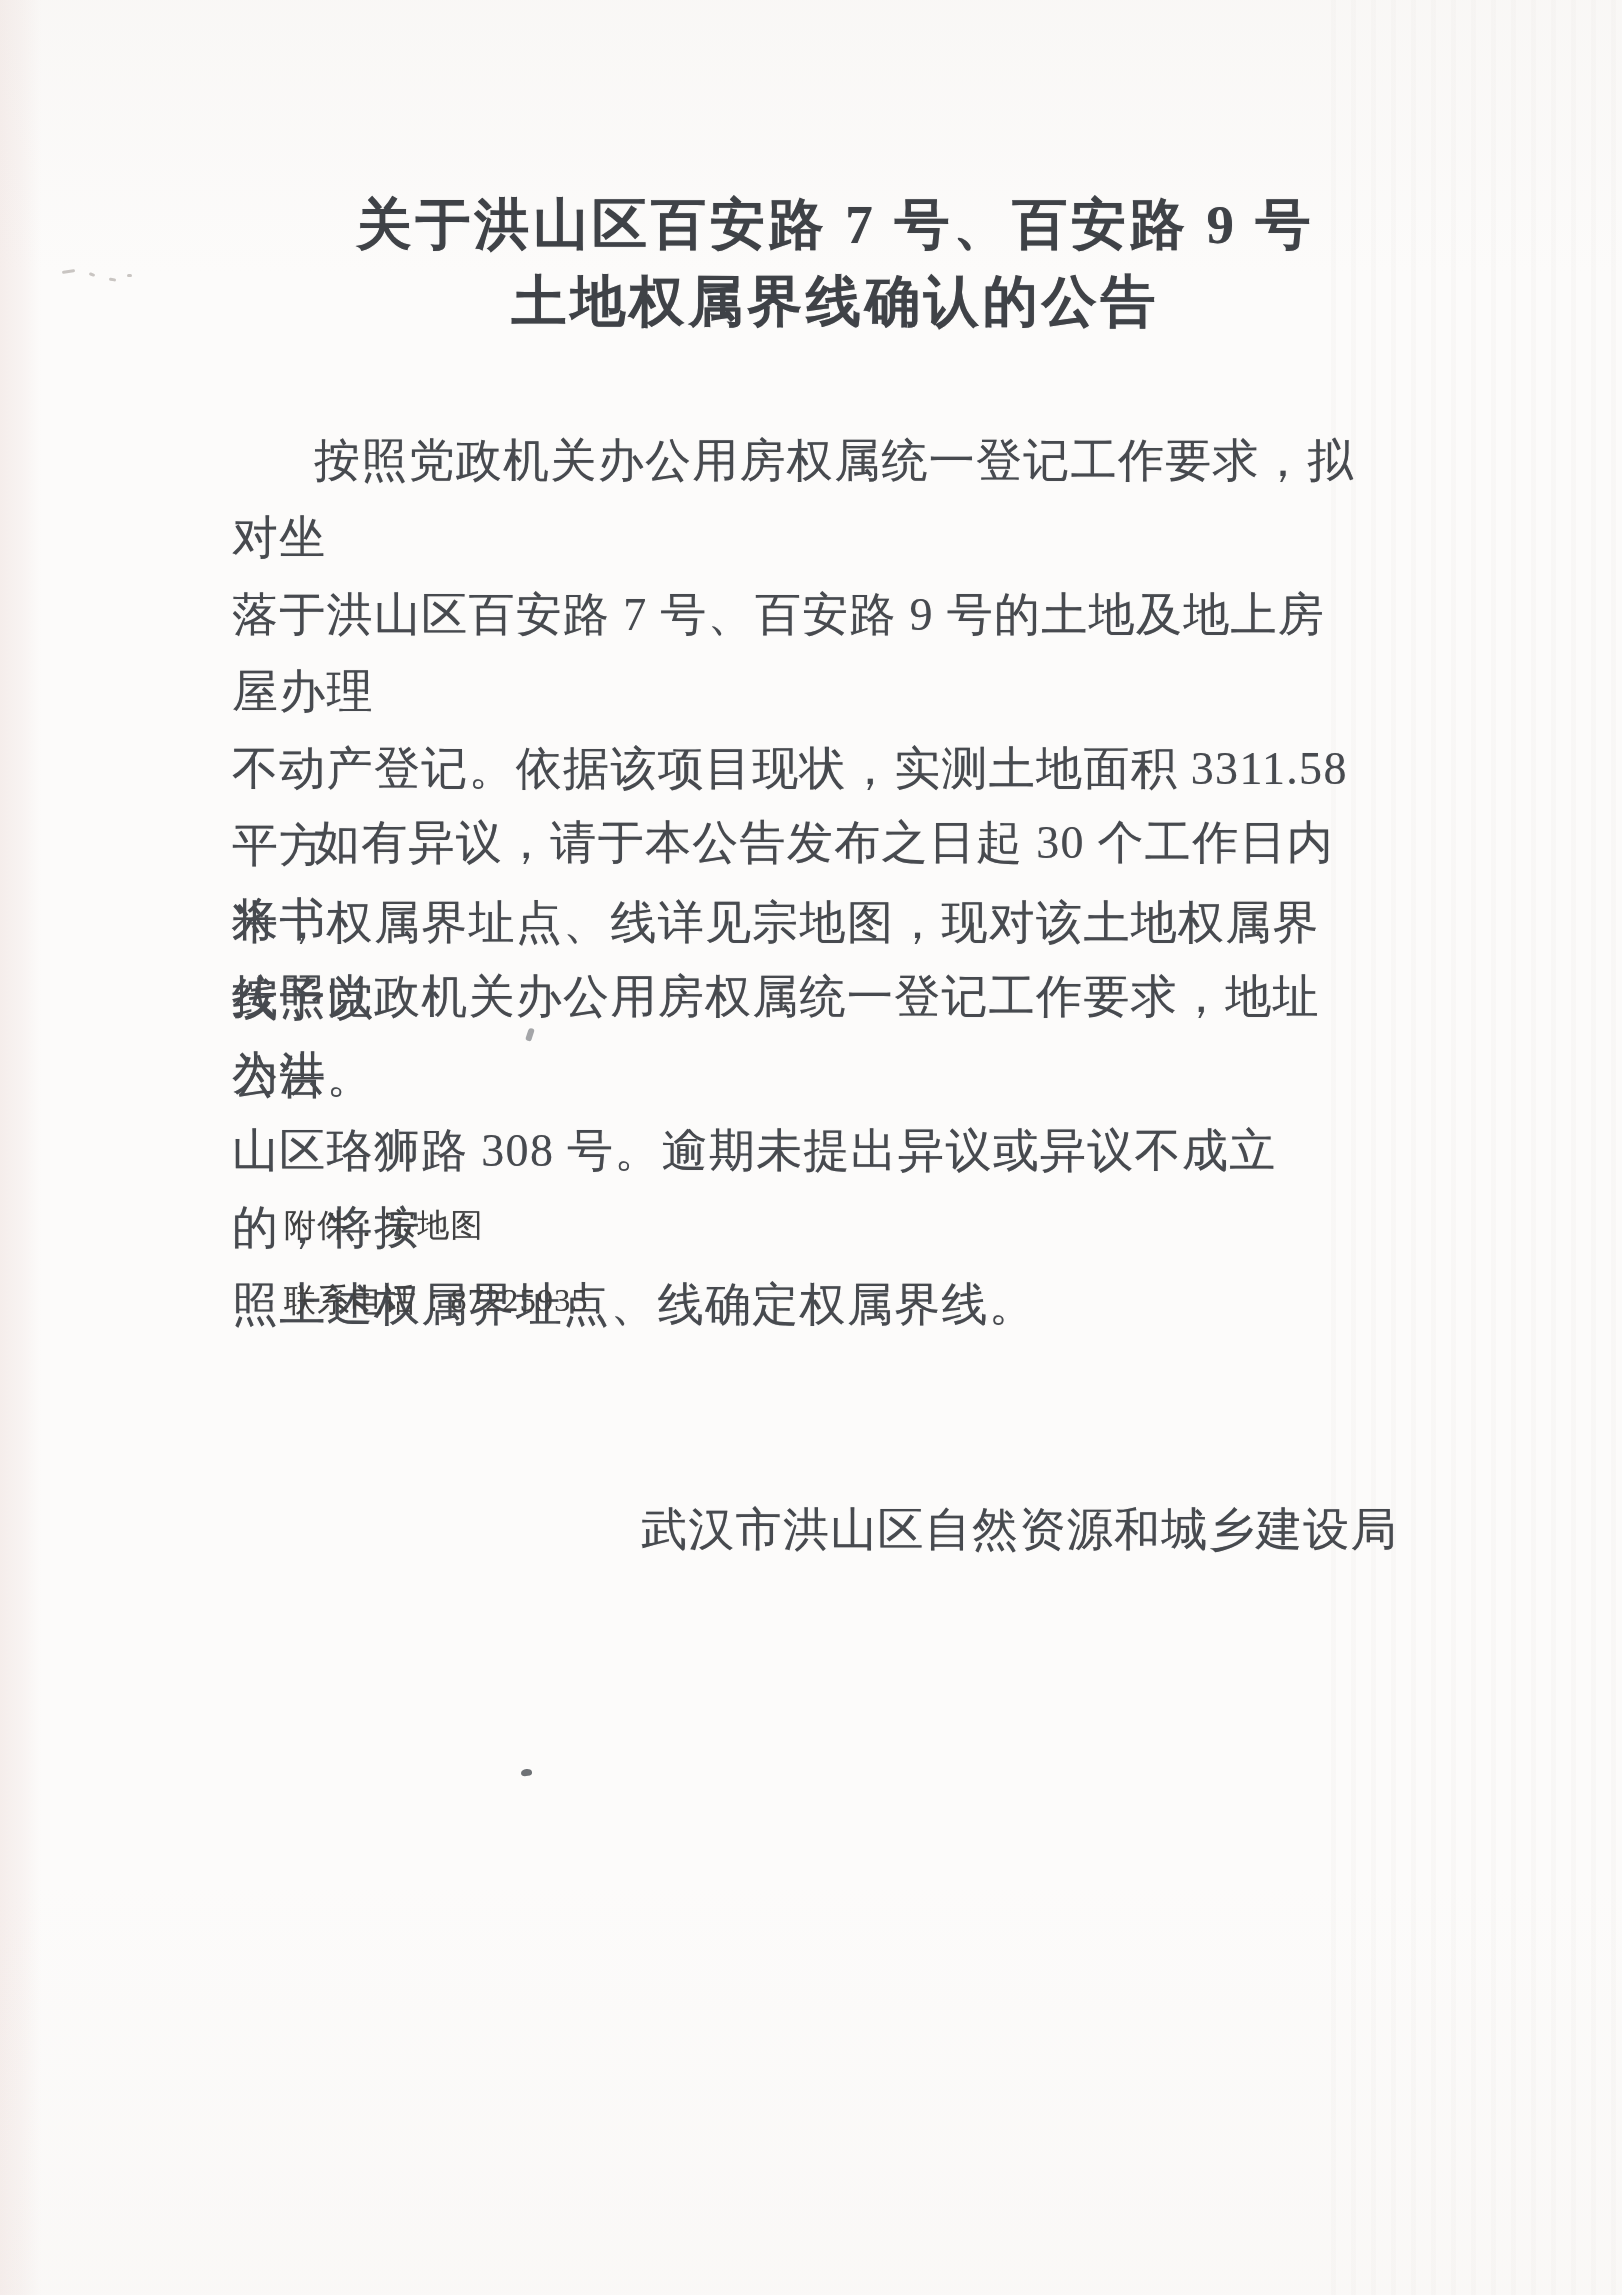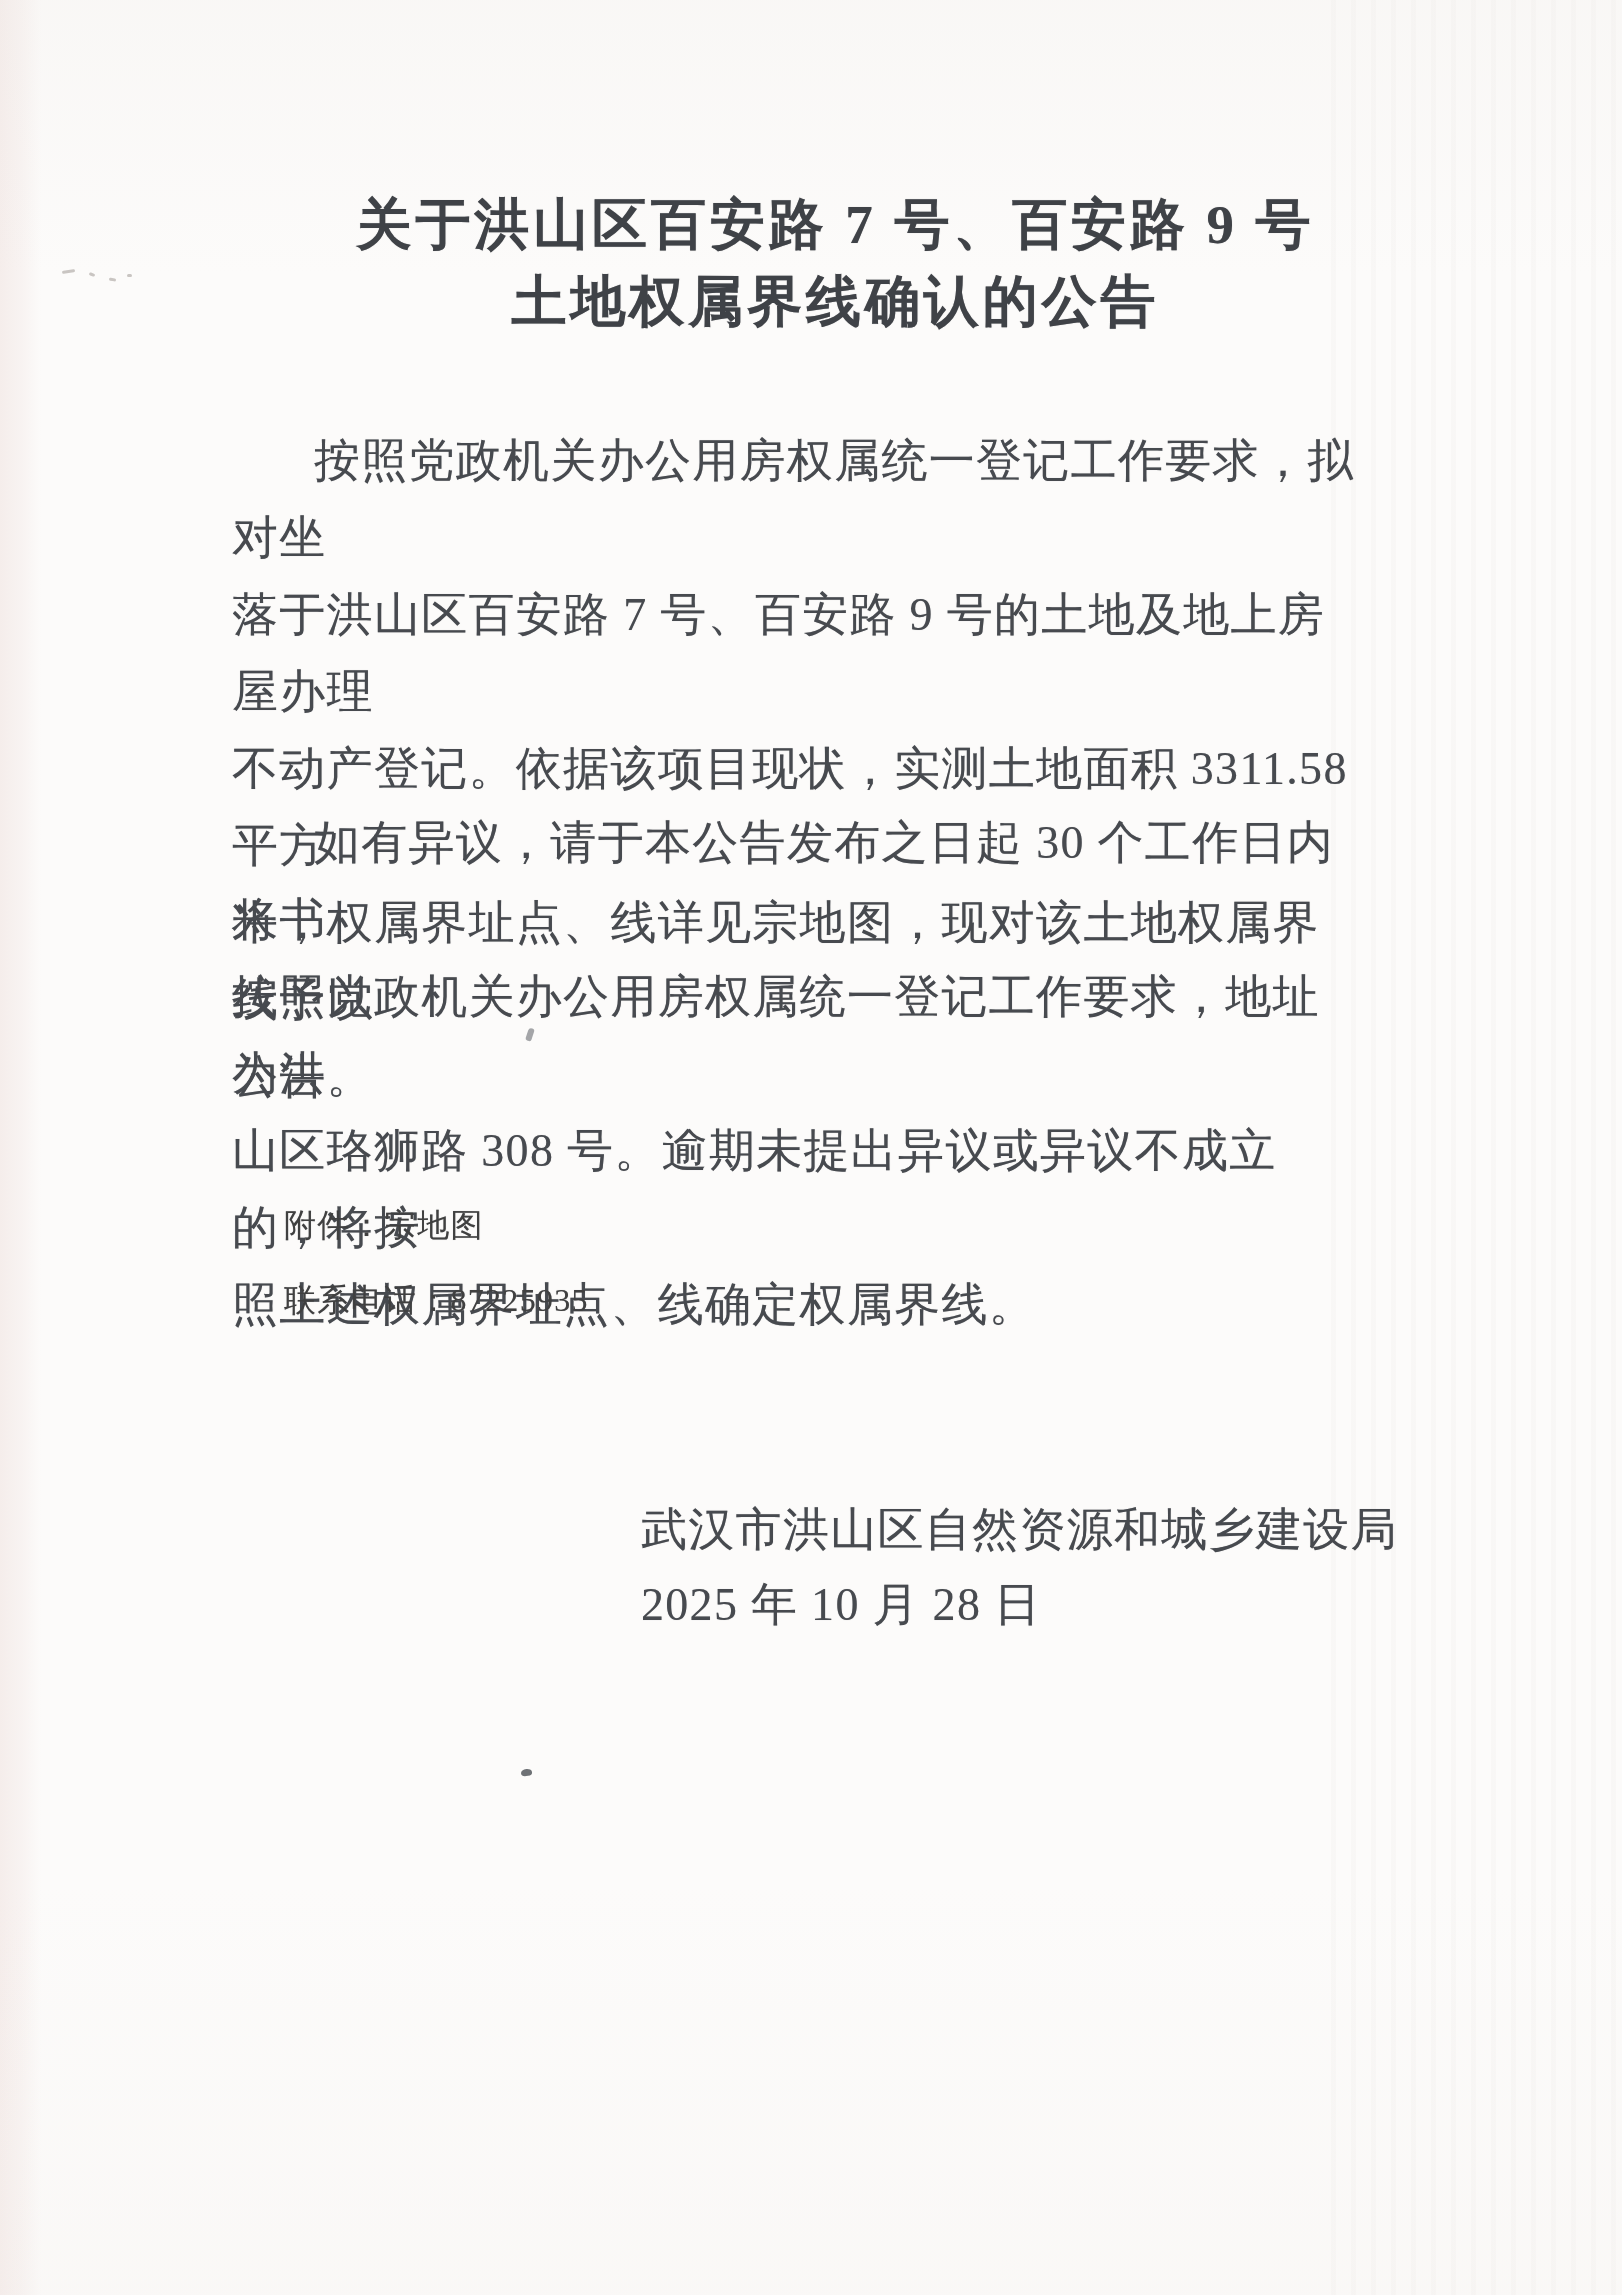--- a/index.html
+++ b/index.html
@@ -157,21 +157,20 @@
     <div>照上述权属界址点、线确定权属界线。</div>
   </div>
 
   <div class="appendix-block">
     <div>附件：宗地图</div>
     <div>联系电话：87225935</div>
   </div>
 
   <div class="signature-block">
     <div>武汉市洪山区自然资源和城乡建设局</div>
-    <div>2025 年 10 月 28 日</div>
   </div>
 
   <div class="pencil-marks">
     <span class="pencil-dash pd1"></span>
     <span class="pencil-dash pd2"></span>
     <span class="pencil-dash pd3"></span>
     <span class="pencil-dash pd4"></span>
   </div>
   <div class="tick-mark"></div>
   <div class="speck-mark"></div>

